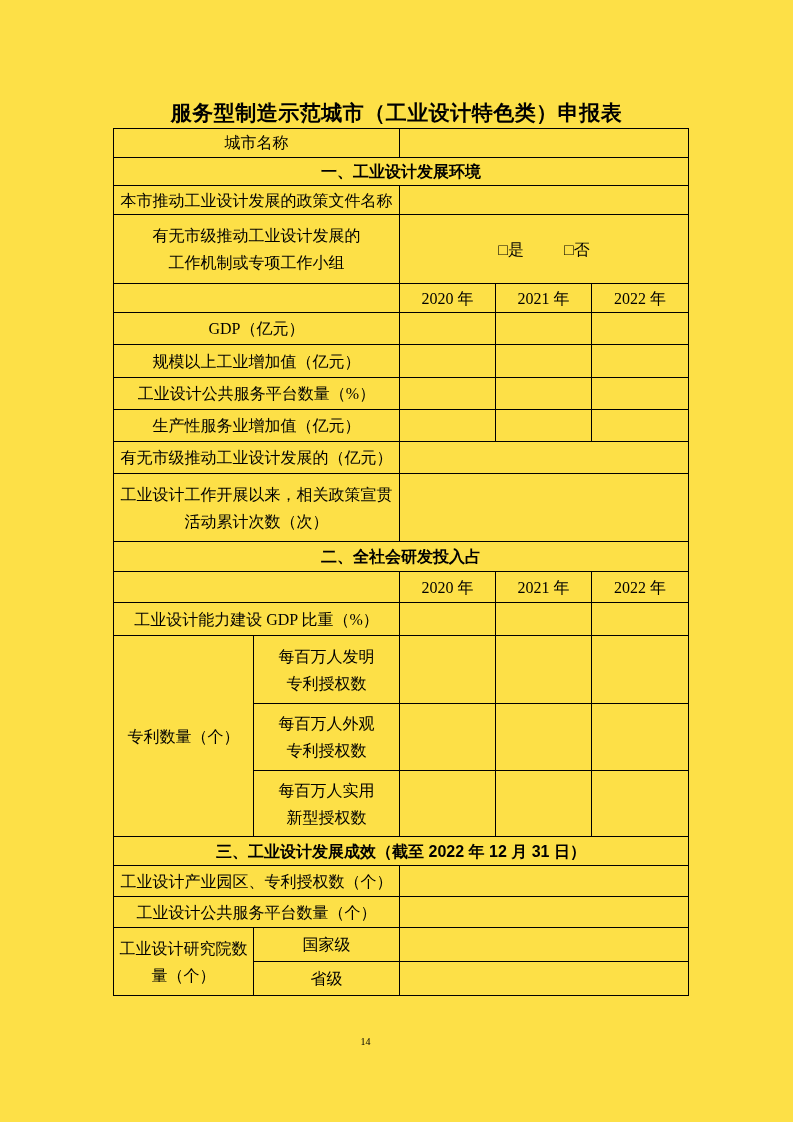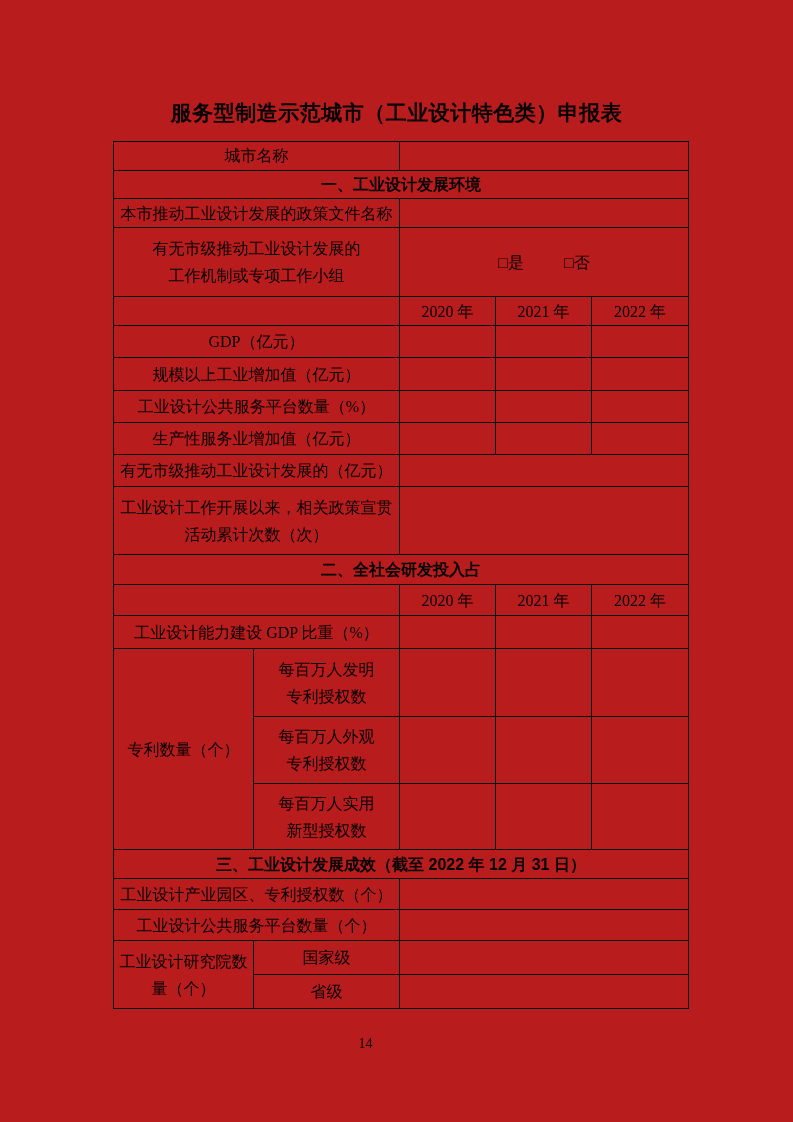--- a/index.html
+++ b/index.html
@@ -1,36 +1,36 @@
 <!DOCTYPE html>
 <html><head>
 <meta charset="utf-8">
 <style>
   html,body{margin:0;padding:0;background:#ffffff;}
   .page{
     position:relative;
     width:793px;height:1122px;
-    background:#b91c1c;
+    background:#fde047;
     color:#000;
     font-family:"Liberation Serif","DejaVu Serif",serif;
     overflow:hidden;
   }
   .doc-title{
     position:absolute;
     top:99px;left:0;width:793px;
     margin:0;
     text-align:center;
     font-family:"Liberation Sans","DejaVu Sans",sans-serif;
     font-size:21px;
     font-weight:bold;
     letter-spacing:0.5px;
   }
   table.form{
     position:absolute;
-    top:141px;left:113px;
+    top:128px;left:113px;
     width:575px;
     border-collapse:collapse;
     table-layout:fixed;
     border:1.5px solid #000;
     padding-left:46px;
   }
   table.form td{
     border:1px solid #000;
     font-size:16px;
     text-align:center;
@@ -47,21 +47,21 @@
     padding-left:7px;
   }
   td.pre{white-space:pre-line;line-height:2.05;}
   td.lft{text-align:left;padding-left:8px;}
   .cb{display:inline-block;}
   .cb + .cb{margin-left:40px;}
   .page-number{
     position:absolute;
     top:1036px;left:0;width:731px;
     text-align:center;
-    font-size:14px;
+    font-size:10px;
   }
 </style>
 </head>
 <body>
 
 <div class="page">
 
   <h1 class="doc-title">服务型制造示范城市（工业设计特色类）申报表</h1>
 
   <table class="form">

